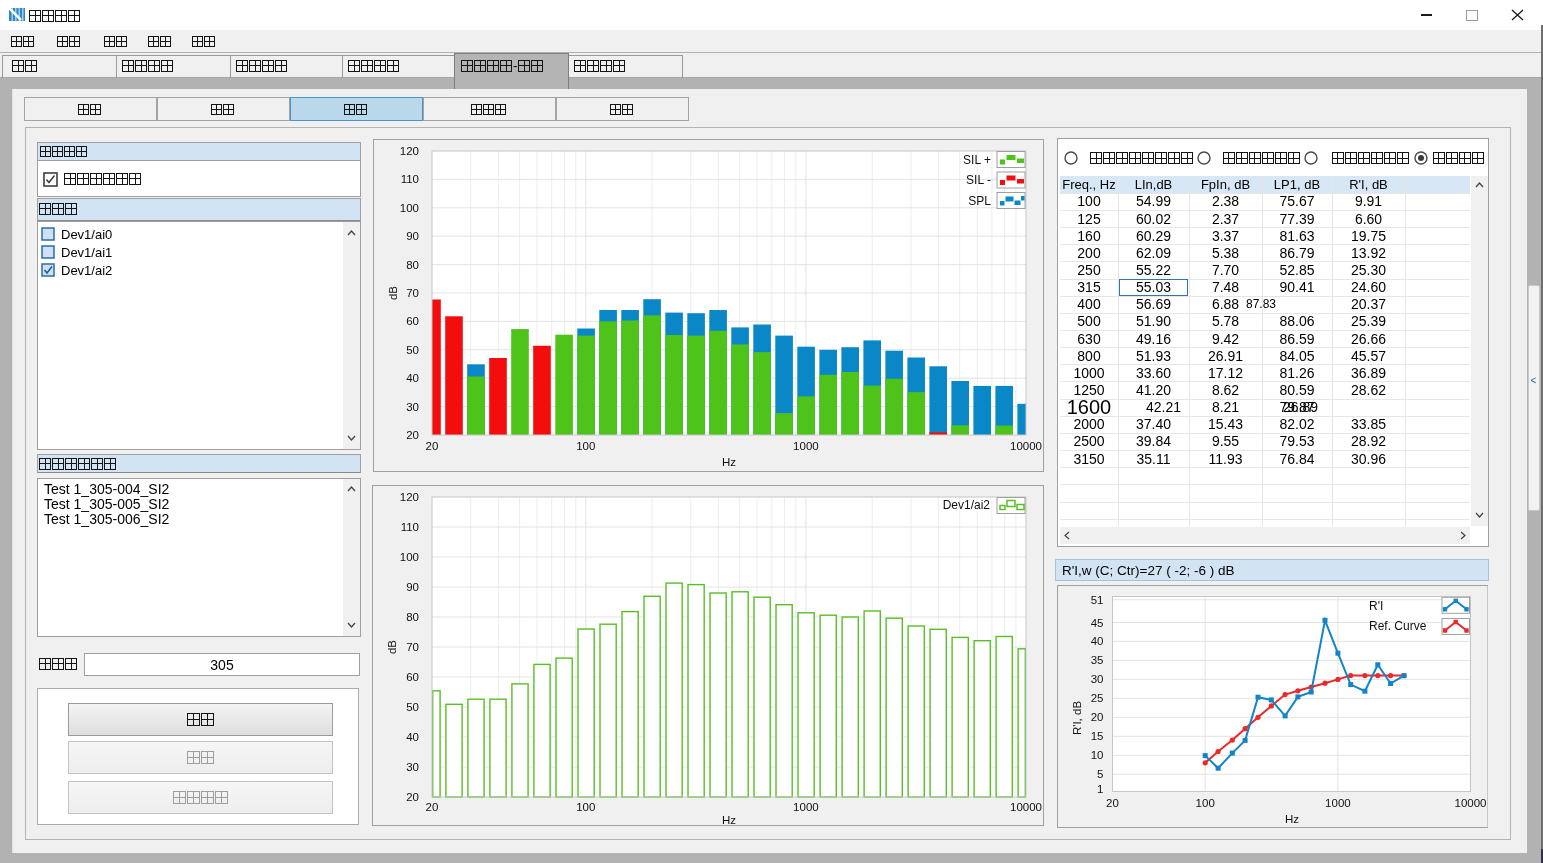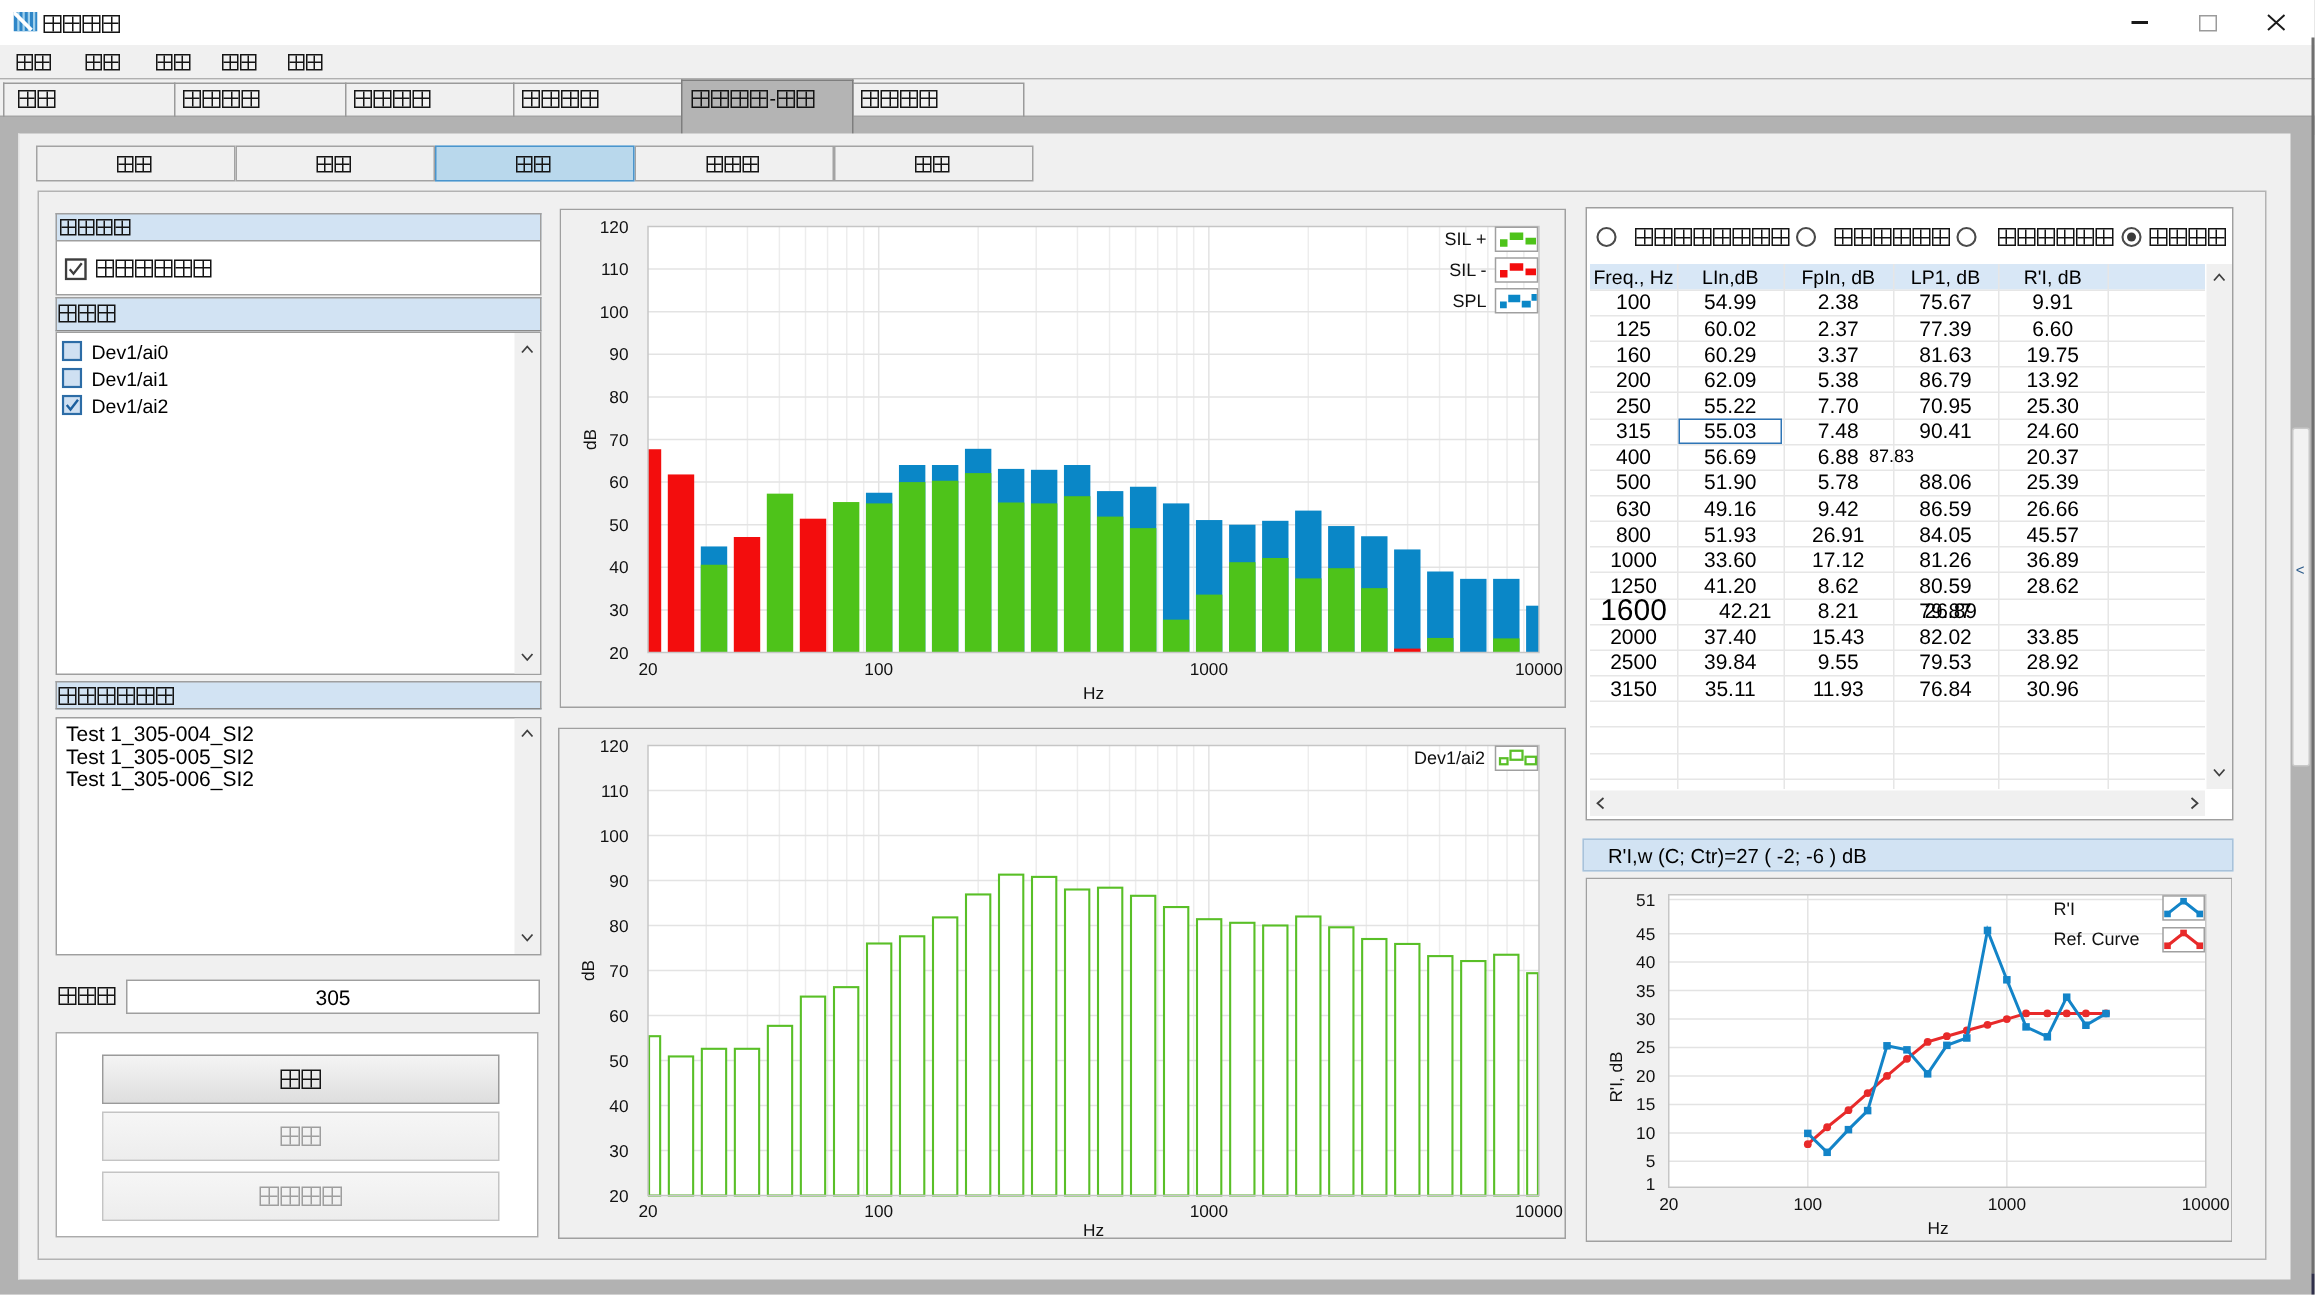--- a/index.html
+++ b/index.html
@@ -519,21 +519,21 @@
 <div class="ab fx" style="left:1262px;top:227.1px;width:70px;height:17.15px;justify-content:center;font-size:14px">81.63</div>
 <div class="ab fx" style="left:1332px;top:227.1px;width:73px;height:17.15px;justify-content:center;font-size:14px">19.75</div>
 <div class="ab fx" style="left:1060px;top:244.2px;width:58px;height:17.15px;justify-content:center;font-size:14px">200</div>
 <div class="ab fx" style="left:1118px;top:244.2px;width:71px;height:17.15px;justify-content:center;font-size:14px">62.09</div>
 <div class="ab fx" style="left:1189px;top:244.2px;width:73px;height:17.15px;justify-content:center;font-size:14px">5.38</div>
 <div class="ab fx" style="left:1262px;top:244.2px;width:70px;height:17.15px;justify-content:center;font-size:14px">86.79</div>
 <div class="ab fx" style="left:1332px;top:244.2px;width:73px;height:17.15px;justify-content:center;font-size:14px">13.92</div>
 <div class="ab fx" style="left:1060px;top:261.4px;width:58px;height:17.15px;justify-content:center;font-size:14px">250</div>
 <div class="ab fx" style="left:1118px;top:261.4px;width:71px;height:17.15px;justify-content:center;font-size:14px">55.22</div>
 <div class="ab fx" style="left:1189px;top:261.4px;width:73px;height:17.15px;justify-content:center;font-size:14px">7.70</div>
-<div class="ab fx" style="left:1262px;top:261.4px;width:70px;height:17.15px;justify-content:center;font-size:14px">70.95</div>
+<div class="ab fx" style="left:1262px;top:261.4px;width:70px;height:17.15px;justify-content:center;font-size:14px">52.85</div>
 <div class="ab fx" style="left:1332px;top:261.4px;width:73px;height:17.15px;justify-content:center;font-size:14px">25.30</div>
 <div class="ab fx" style="left:1060px;top:278.6px;width:58px;height:17.15px;justify-content:center;font-size:14px">315</div>
 <div class="ab fx" style="left:1118px;top:278.6px;width:71px;height:17.15px;justify-content:center;font-size:14px">55.03</div>
 <div class="ab fx" style="left:1189px;top:278.6px;width:73px;height:17.15px;justify-content:center;font-size:14px">7.48</div>
 <div class="ab fx" style="left:1262px;top:278.6px;width:70px;height:17.15px;justify-content:center;font-size:14px">90.41</div>
 <div class="ab fx" style="left:1332px;top:278.6px;width:73px;height:17.15px;justify-content:center;font-size:14px">24.60</div>
 <div class="ab fx" style="left:1060px;top:295.7px;width:58px;height:17.15px;justify-content:center;font-size:14px">400</div>
 <div class="ab fx" style="left:1118px;top:295.7px;width:71px;height:17.15px;justify-content:center;font-size:14px">56.69</div>
 <div class="ab fx" style="left:1189px;top:295.7px;width:73px;height:17.15px;justify-content:center;font-size:14px">6.88</div>
 <div class="ab fx" style="left:1226px;top:295.7px;width:70px;height:17.15px;justify-content:center;font-size:12px">87.83</div>
@@ -591,21 +591,21 @@
 <svg class="ab" style="left:1475px;top:512px" width="9" height="6" viewBox="0 0 9 6">
     <path d="M1 1 L4.5 5 L8 1" stroke="#404040" stroke-width="1.2" fill="none"></path>
   </svg>
 <div class="ab" style="left:1060px;top:527px;width:410px;height:17px;background:#f0f0f0"></div>
 <svg class="ab" style="left:1064px;top:531px" width="6" height="9" viewBox="0 0 6 9">
     <path d="M5 1 L1 4.5 L5 8" stroke="#404040" stroke-width="1.2" fill="none"></path>
   </svg>
 <svg class="ab" style="left:1460px;top:531px" width="6" height="9" viewBox="0 0 6 9">
     <path d="M1 1 L5 4.5 L1 8" stroke="#404040" stroke-width="1.2" fill="none"></path>
   </svg>
-<div class="ab fx" style="left:1055px;top:559px;width:434px;height:22px;background:#d2e3f3;border:1px solid #a8c2da;box-sizing:border-box;font-size:13.5px;padding-left:16px">R'I,w (C; Ctr)=27 ( -2; -6 ) dB</div>
+<div class="ab fx" style="left:1055px;top:559px;width:434px;height:22px;background:#d2e3f3;border:1px solid #a8c2da;box-sizing:border-box;font-size:13.5px;padding-left:6px">R'I,w (C; Ctr)=27 ( -2; -6 ) dB</div>
 <svg class="ab" style="left:1056.5px;top:585px" width="431.5" height="243" viewBox="0 0 431.5 243">
     <rect x="0.5" y="0.5" width="430.5" height="242" fill="#f0f0f0" stroke="#a0a0a0"></rect>
     <rect x="55.5" y="11.5" width="358" height="195.0" fill="#fff"></rect>
     <line x1="148.2" y1="11.5" x2="148.2" y2="206.5" stroke="#e3e3e3"></line>
     <line x1="280.9" y1="11.5" x2="280.9" y2="206.5" stroke="#e3e3e3"></line>
     <line x1="55.5" y1="189.2" x2="413.5" y2="189.2" stroke="#e3e3e3"></line>
     <line x1="55.5" y1="170.3" x2="413.5" y2="170.3" stroke="#e3e3e3"></line>
     <line x1="55.5" y1="151.3" x2="413.5" y2="151.3" stroke="#e3e3e3"></line>
     <line x1="55.5" y1="132.3" x2="413.5" y2="132.3" stroke="#e3e3e3"></line>
     <line x1="55.5" y1="113.3" x2="413.5" y2="113.3" stroke="#e3e3e3"></line>

